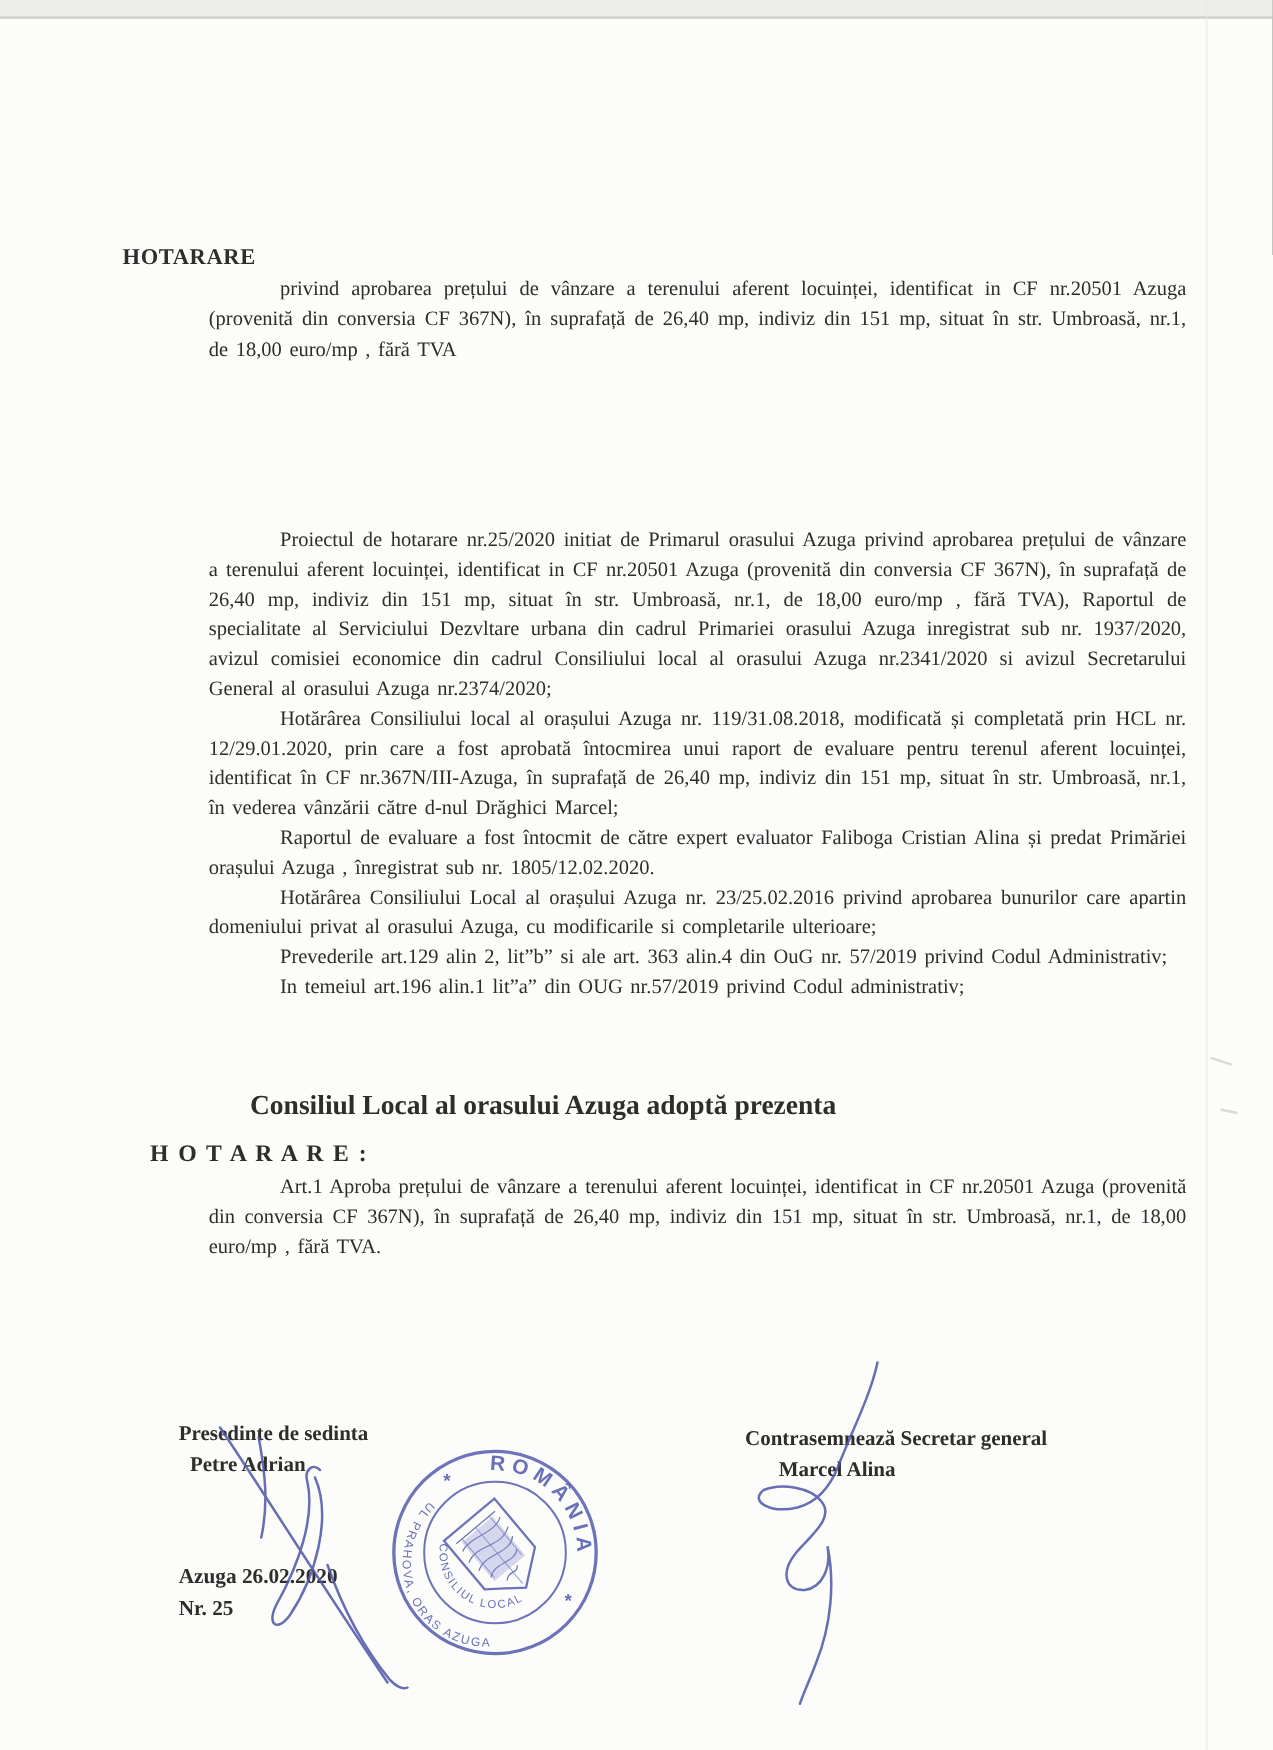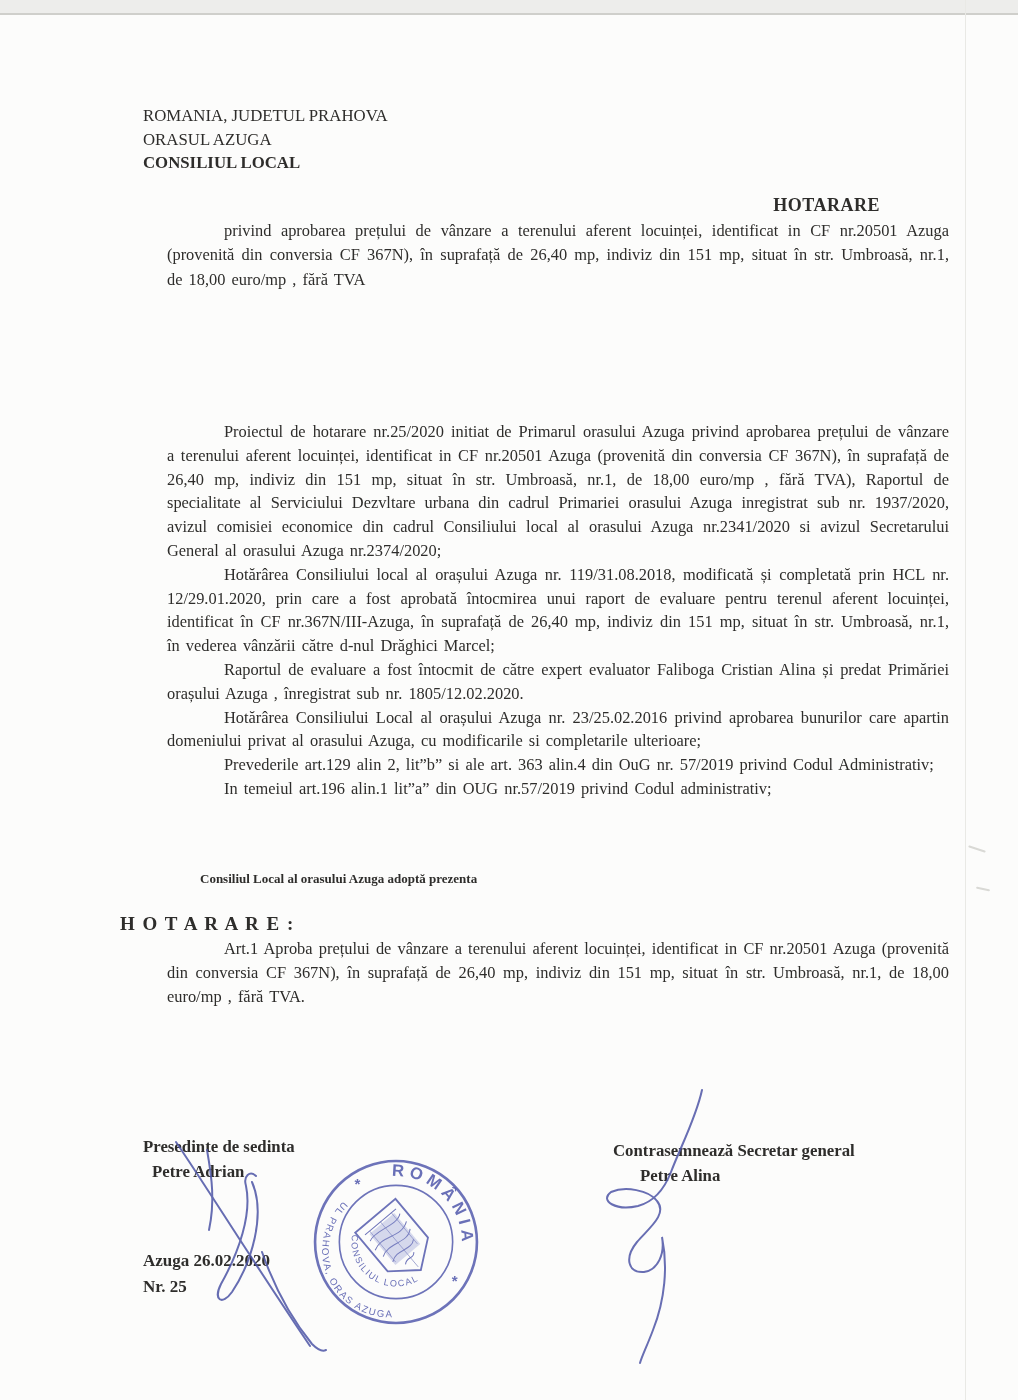--- a/index.html
+++ b/index.html
@@ -21,53 +21,48 @@
   .m2{left:976px;top:888px;width:14px;transform:rotate(12deg);}
 
   .abs{position:absolute;}
   .txt{font-size:16.4px;line-height:23.8px;margin-left:24px;}
   .just{text-align:justify;word-spacing:2px;}
   .ind{text-indent:57px;}
   .b{font-weight:bold;}
   p{margin:0;}
 
   .header{left:143px;top:104px;line-height:23.5px;font-size:16.8px;}
-  .doc-title{left:143px;top:195px;width:782px;text-align:right;transform:translateX(-45px);font-weight:bold;font-size:18px;letter-spacing:.5px;}
+  .doc-title{left:143px;top:195px;width:782px;text-align:left;transform:translateX(-45px);font-weight:bold;font-size:18px;letter-spacing:.5px;}
   .subtitle{left:143px;top:219px;width:782px;line-height:24.3px;}
   .preamble{left:143px;top:420px;width:782px;}
-  .adoption{left:143px;top:871px;width:782px;padding-left:57px;box-sizing:border-box;font-size:13px;}
+  .adoption{left:143px;top:871px;width:782px;padding-left:57px;box-sizing:border-box;font-size:22px;}
   .decision-title{left:143px;top:913px;width:782px;text-align:left;transform:translateX(-23px);font-weight:bold;font-size:19px;letter-spacing:1.5px;}
   .art1{left:143px;top:937px;width:782px;}
   .art2{left:143px;top:1048px;width:782px;}
   .sig-left{left:143px;top:1134px;line-height:25px;font-size:16.8px;}
   .sig-left .name{padding-left:9px;}
-  .sig-right{left:613px;top:1138px;line-height:25px;font-size:16.8px;}
+  .sig-right{left:596px;top:1138px;line-height:25px;font-size:16.8px;}
   .sig-right .name{padding-left:27px;}
   .footer-block{left:143px;top:1248px;line-height:25.5px;font-size:17px;}
 
   .stamp-svg{left:310px;top:1156px;}
   .sig-svg{left:0;top:1080px;pointer-events:none;}
   svg text{font-family:"Liberation Sans","DejaVu Sans",sans-serif;}
 </style>
 </head>
 <body>
 
 <div class="page">
 
   <div class="scan-top-strip"></div>
   <div class="scan-top-line"></div>
   <div class="scan-fold"></div>
   <div class="scan-mark m1"></div>
   <div class="scan-mark m2"></div>
 
-  <div class="abs header">
-    <p>ROMANIA, JUDETUL PRAHOVA</p>
-    <p>ORASUL  AZUGA</p>
-    <p class="b">CONSILIUL LOCAL</p>
-  </div>
 
   <div class="abs doc-title">HOTARARE</div>
 
   <p class="abs subtitle txt just ind">privind aprobarea prețului de vânzare a terenului aferent locuinței, identificat in CF nr.20501 Azuga (provenită din conversia CF 367N),  în suprafață de 26,40 mp, indiviz din 151 mp, situat în str. Umbroasă, nr.1, de 18,00 euro/mp , fără TVA</p>
 
   <div class="abs preamble txt">
     <p class="just ind">Proiectul de hotarare nr.25/2020 initiat de Primarul orasului Azuga privind aprobarea prețului de vânzare a terenului aferent locuinței, identificat in CF nr.20501 Azuga (provenită din conversia CF 367N),  în suprafață de 26,40 mp, indiviz din 151 mp, situat în str. Umbroasă, nr.1, de 18,00 euro/mp , fără TVA), Raportul de specialitate al Serviciului Dezvltare urbana din cadrul Primariei orasului Azuga inregistrat sub nr. 1937/2020, avizul comisiei economice din cadrul Consiliului local al orasului Azuga nr.2341/2020 si avizul Secretarului General al orasului Azuga nr.2374/2020;</p>
     <p class="just ind">Hotărârea Consiliului local al orașului Azuga nr. 119/31.08.2018, modificată și completată prin HCL nr. 12/29.01.2020, prin care  a fost aprobată întocmirea unui raport de evaluare pentru terenul aferent locuinței, identificat în CF nr.367N/III-Azuga, în suprafață de 26,40 mp, indiviz din 151 mp, situat în str. Umbroasă, nr.1, în vederea vânzării către d-nul Drăghici  Marcel;</p>
     <p class="just ind">Raportul de  evaluare a fost  întocmit de către expert evaluator Faliboga Cristian Alina și predat Primăriei orașului Azuga , înregistrat sub nr. 1805/12.02.2020.</p>
     <p class="just ind">Hotărârea Consiliului Local al orașului Azuga nr. 23/25.02.2016 privind aprobarea bunurilor care apartin domeniului privat al orasului Azuga, cu modificarile si completarile ulterioare;</p>
@@ -82,21 +77,21 @@
   <p class="abs art1 txt just ind"><span>Art.1</span><span> Aproba prețului de vânzare a terenului aferent locuinței, identificat in CF nr.20501 Azuga (provenită din conversia CF 367N),  în suprafață de 26,40 mp, indiviz din 151 mp, situat în str. Umbroasă, nr.1, de 18,00 euro/mp , fără TVA.</span></p>
 
 
   <div class="abs sig-left b">
     <p>Presedinte de sedinta</p>
     <p class="name">Petre  Adrian</p>
   </div>
 
   <div class="abs sig-right b">
     <p>Contrasemnează  Secretar general</p>
-    <p class="name">Petre Alina</p>
+    <p class="name">Marcel Alina</p>
   </div>
 
   <div class="abs footer-block b">
     <p>Azuga 26.02.2020</p>
     <p>Nr. 25</p>
   </div>
 
   <svg class="abs stamp-svg" width="172" height="172" viewBox="0 0 170 170">
     <g stroke="#5a61b0" fill="none" opacity="0.88">
       <circle cx="85" cy="85" r="80" stroke-width="2.6"></circle>

